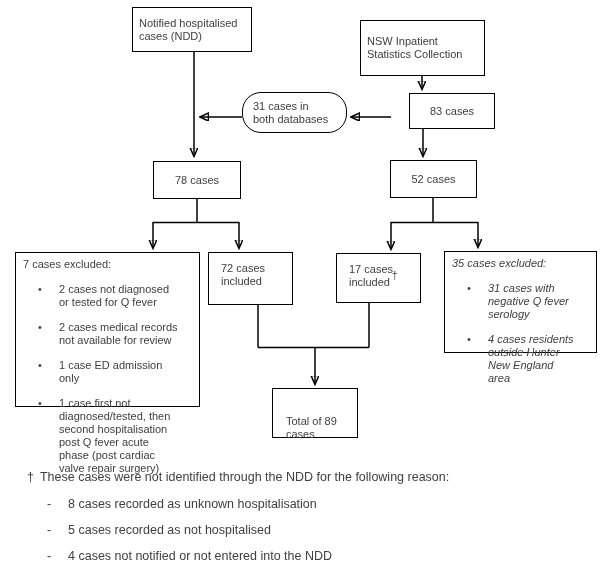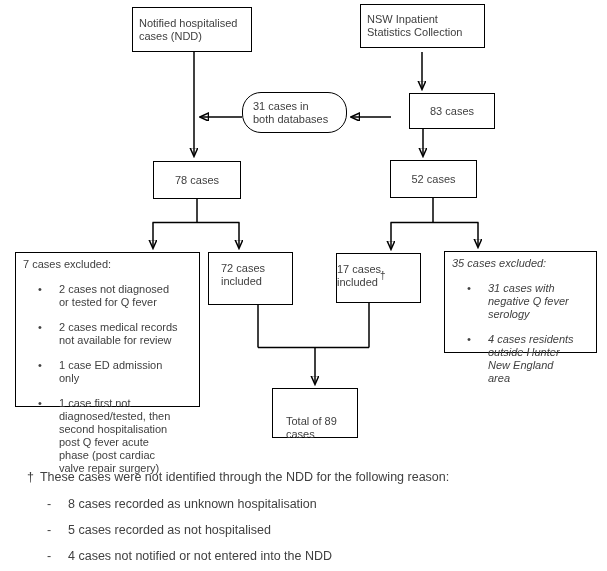--- a/index.html
+++ b/index.html
@@ -124,21 +124,21 @@
     <path d="M258,305 L258,347.5"></path>
     <path d="M369,303 L369,347.5"></path>
     <path d="M258,347.5 L369,347.5"></path>
     <path d="M315,347.5 L315,384" marker-end="url(#arw)"></path>
   </svg>
 
   <div class="box vcenter" style="left:132px; top:7px; width:120px; height:45px; padding:2px 4px 2px 6px;">
     <span>Notified hospitalised cases (NDD)</span>
   </div>
 
-  <div class="box vcenter" style="left:360px; top:4px; width:125px; height:44px; padding:2px 4px 2px 6px;">
+  <div class="box vcenter" style="left:360px; top:20px; width:125px; height:56px; padding:2px 4px 2px 6px;">
     <span>NSW Inpatient Statistics Collection</span>
   </div>
 
   <div class="box vcenter" style="left:242px; top:92px; width:105px; height:41px; padding:2px 14px 2px 10px;border-radius:19px;">
     <span>31 cases in both databases</span>
   </div>
 
   <div class="box center" style="left:391px; top:93px; width:86px; height:36px;margin-left:18px;">
     <span>83 cases</span>
   </div>
@@ -158,21 +158,21 @@
       <li>2 cases medical records not available for review</li>
       <li>1 case ED admission only</li>
       <li>1 case first not diagnosed/tested, then second hospitalisation post Q fever acute phase (post cardiac valve repair surgery)</li>
     </ul>
   </div>
 
   <div class="box" style="left:208px; top:252px; width:85px; height:53px; padding:9px 0 0 12px;">
     <span>72 cases included</span>
   </div>
 
-  <div class="box" style="left:336px; top:253px; width:85px; height:50px; padding:9px 0 0 0;">
+  <div class="box" style="left:336px; top:253px; width:85px; height:50px; padding:9px 0 0 12px;">
     <span>17 cases included</span><sup class="dagger">†</sup>
   </div>
 
   <div class="box" style="left:444px; top:251px; width:153px; height:102px; padding:5px 4px 0 7px;font-style:italic;">
     <div>35 cases excluded:</div>
     <ul class="bullets">
       <li>31 cases with negative Q fever serology</li>
       <li>4 cases residents outside Hunter New England area</li>
     </ul>
   </div>

